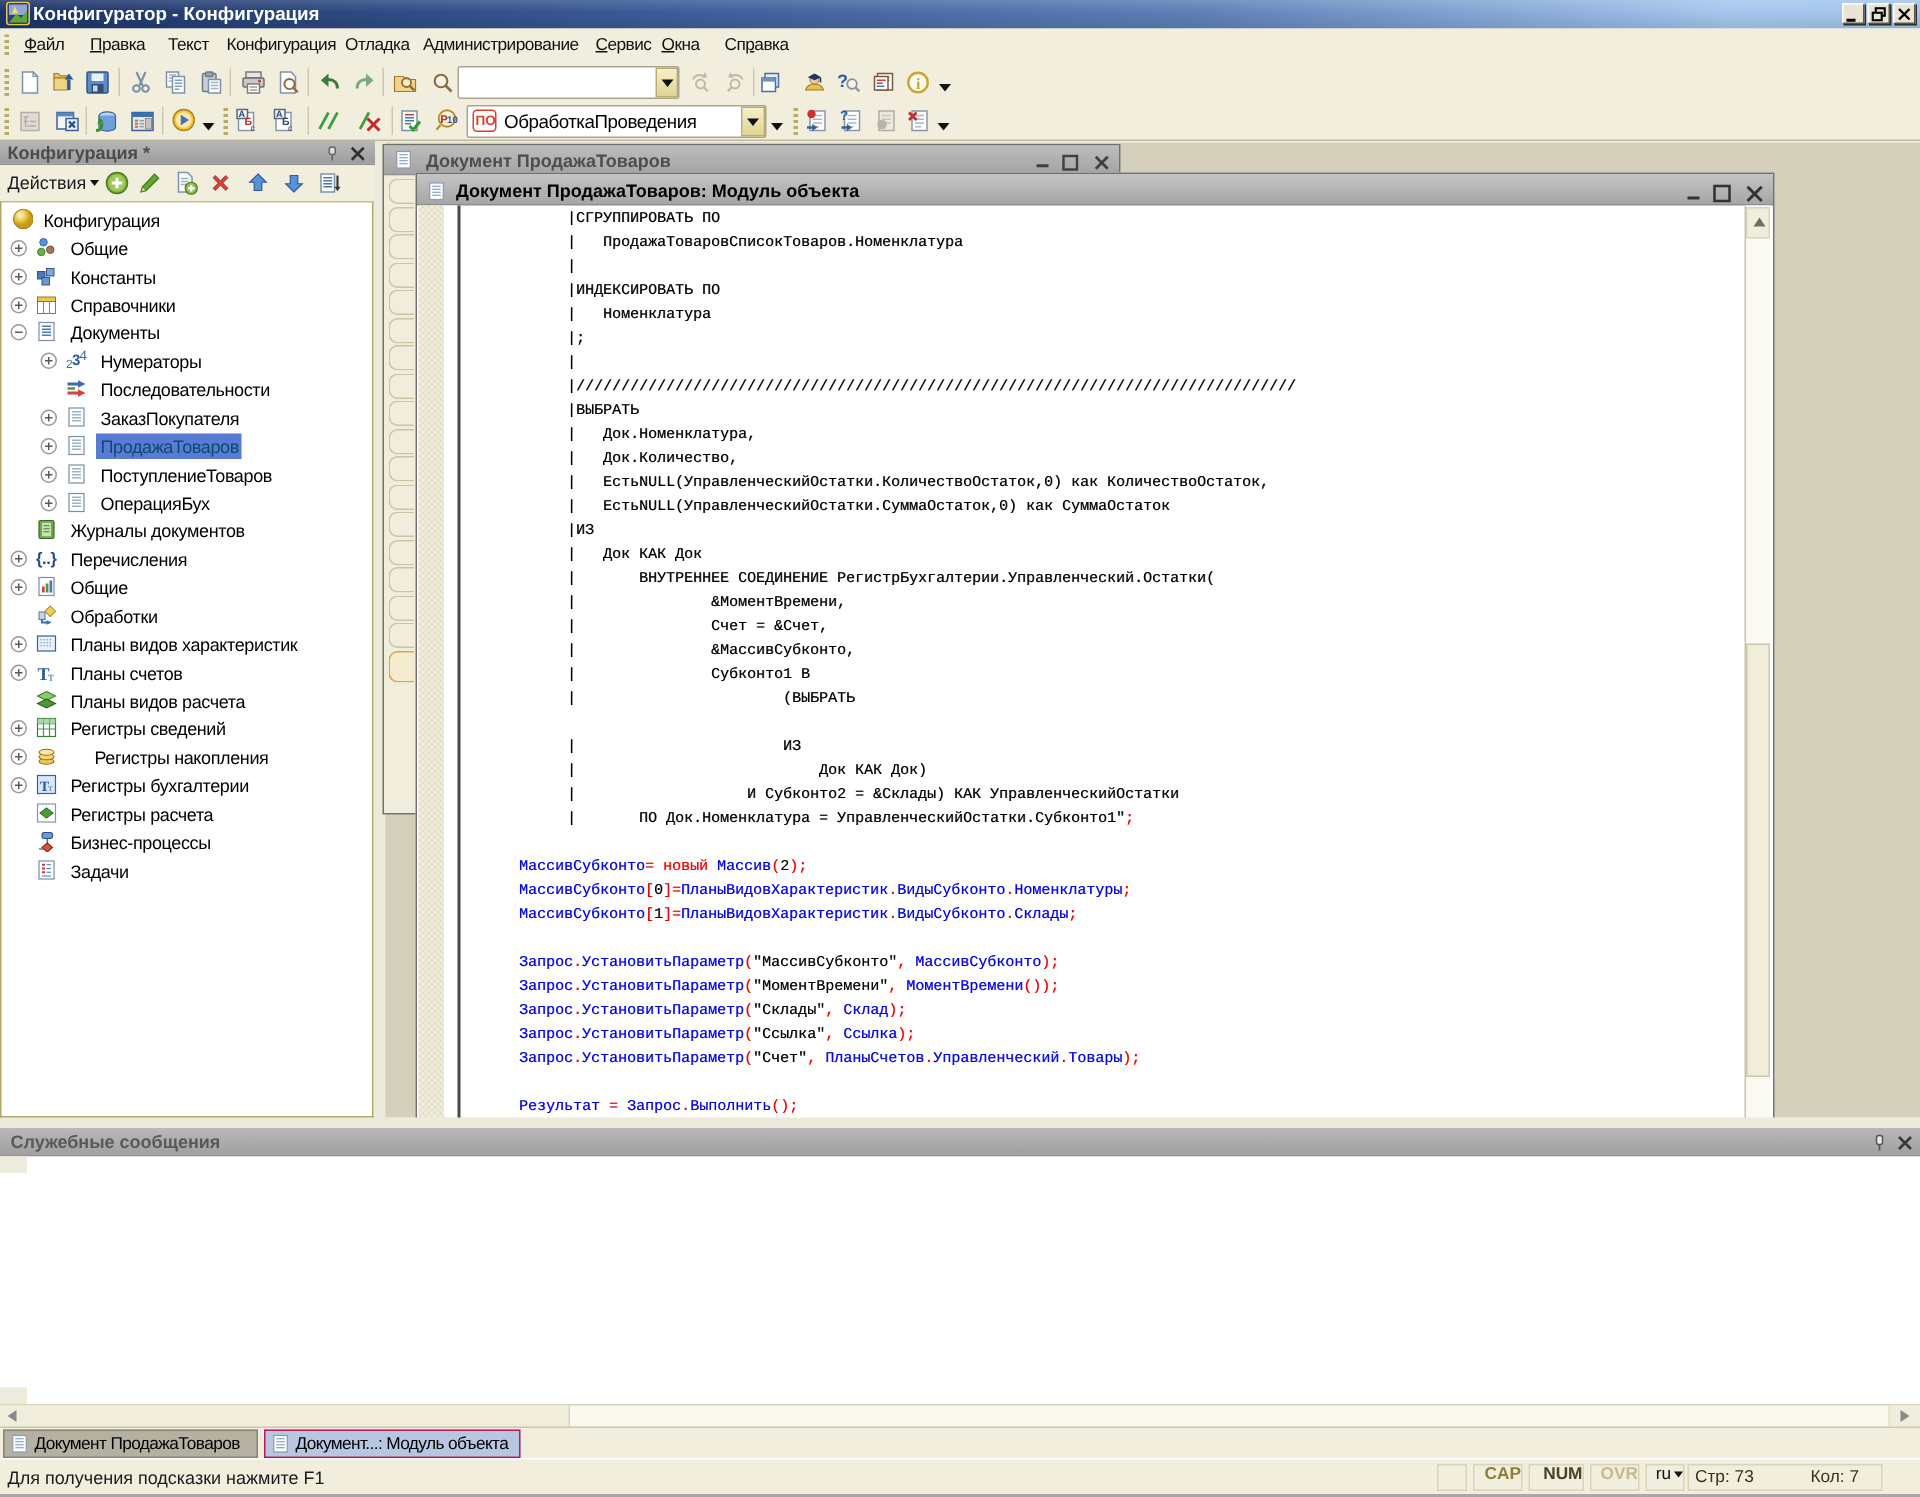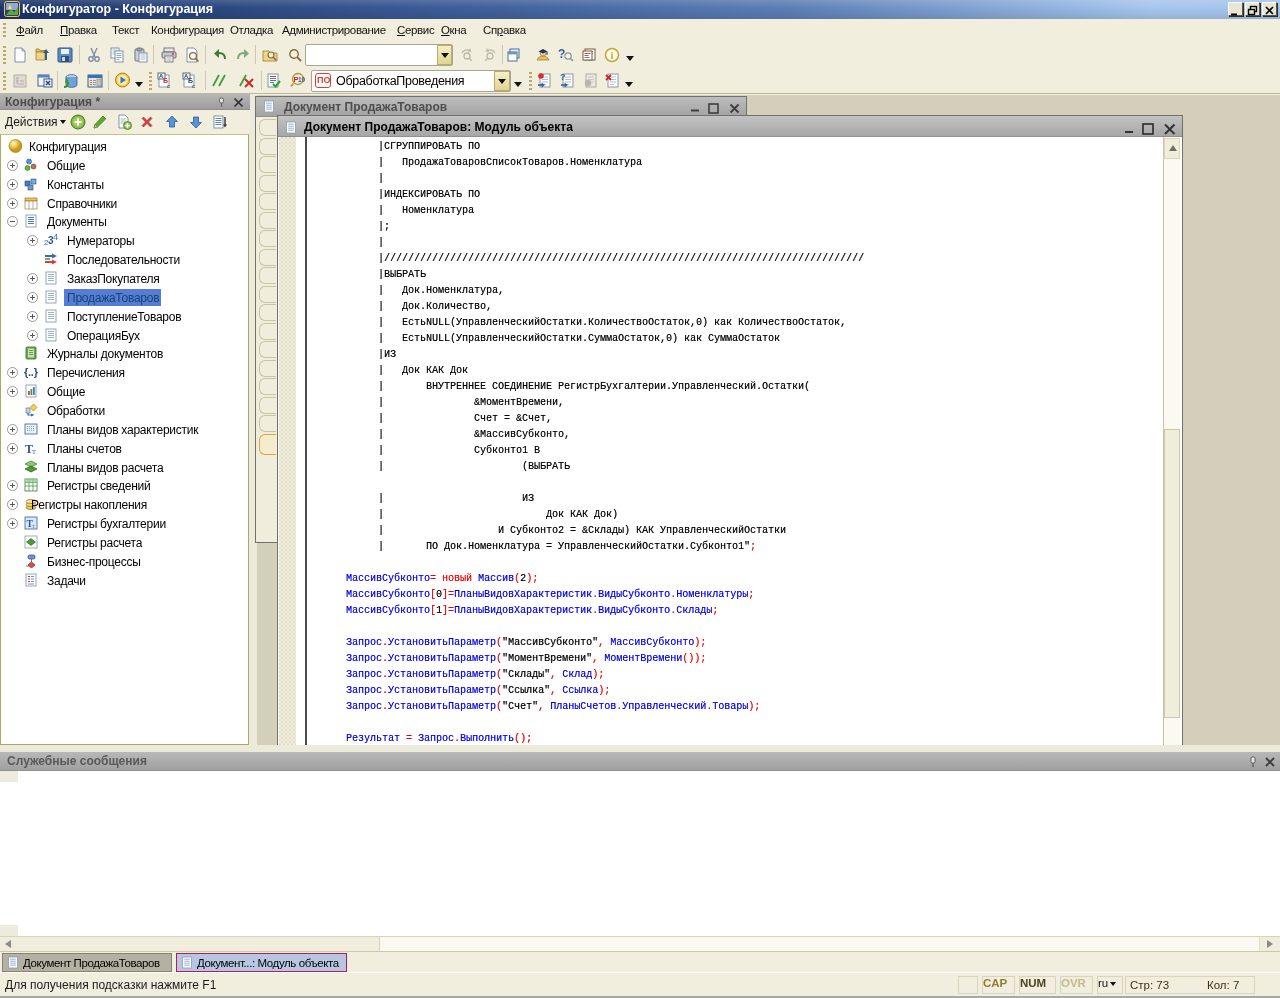--- a/index.html
+++ b/index.html
@@ -49,21 +49,21 @@
 
 #msgh{left:0;top:752px;width:1280px;height:19px;background:linear-gradient(#b8b8b8,#a0a0a0);border-bottom:1px solid #919191}
 #msgh span{position:absolute;left:7px;top:2px;font-weight:bold;font-size:12px;color:#595959}
 #msgbody{left:0;top:771px;width:1280px;height:165px;background:#fff}
 #msgsb{left:0;top:936px;width:1280px;height:15px;background:#EFECDA}
 
 #tabbar{left:0;top:951px;width:1280px;height:21px;background:#F1EEDE;border-top:1px solid #CBC7AC}
 .tab{position:absolute;top:1px;height:19px;font-size:11.5px;color:#000;white-space:nowrap;letter-spacing:-0.4px}
 
 #status{left:0;top:972px;width:1280px;height:24px;background:#F1EEDE;border-top:1px solid #fff}
-#status .cell{position:absolute;top:3px;height:18px;border:1px solid #D9D5BA;font-size:11.5px;text-align:left}
+#status .cell{position:absolute;top:3px;height:18px;border:1px solid #D9D5BA;font-size:11.5px;text-align:right}
 #bottomedge{left:0;top:996px;width:1280px;height:2px;background:#a8a8a8}
 </style></head><body>
 <div id="root">
 <div id="titlebar" class="abs"></div>
 <svg class="ic" style="left:4px;top:1px" width="16" height="16" viewBox="0 0 16 16">
       <rect x="0.5" y="0.5" width="15" height="15" rx="2" fill="#2A3E7E" stroke="#E8C84E"></rect>
       <rect x="2" y="2" width="12" height="7" fill="#8FA8D8"></rect>
       <path d="M2 14l5-6 3 3 4-5v8z" fill="#5FA832"></path>
       <path d="M6 3l2 5H4z" fill="#F0E060"></path>
       <rect x="2" y="9" width="12" height="5" fill="none"></rect>
@@ -674,21 +674,21 @@
           </svg>
           <div class="txt" style="left:46px">Регистры сведений</div>
         </div>
         <div class="trow" style="top:361.2px">
           <div class="exp plus" style="left:6px"></div>
           <svg class="ic" style="left:23px;top:1px" width="14" height="14" viewBox="0 0 14 14">
             <ellipse cx="7" cy="10.5" rx="5" ry="2" fill="#F0C850" stroke="#8A6A20" stroke-width=".7"></ellipse>
             <ellipse cx="7" cy="7.5" rx="5" ry="2" fill="#F6D870" stroke="#8A6A20" stroke-width=".7"></ellipse>
             <ellipse cx="7" cy="4.5" rx="5" ry="2" fill="#FBE8A0" stroke="#8A6A20" stroke-width=".7"></ellipse>
           </svg>
-          <div class="txt" style="left:30px">Регистры накопления</div>
+          <div class="txt" style="left:62px">Регистры накопления</div>
         </div>
         <div class="trow" style="top:380.0px">
           <div class="exp plus" style="left:6px"></div>
           <svg class="ic" style="left:23px;top:1px" width="14" height="14" viewBox="0 0 14 14">
             <rect x="1" y="1" width="12" height="12" fill="#D8E8F8" stroke="#3A6098" stroke-width=".8"></rect>
             <text x="2.5" y="11" font-size="9.5" font-weight="bold" fill="#2A5AA0" font-family="Liberation Serif">Т</text>
             <text x="8" y="11.5" font-size="7" fill="#4A7AB8" font-family="Liberation Serif">т</text>
           </svg>
           <div class="txt" style="left:46px">Регистры бухгалтерии</div>
         </div>

